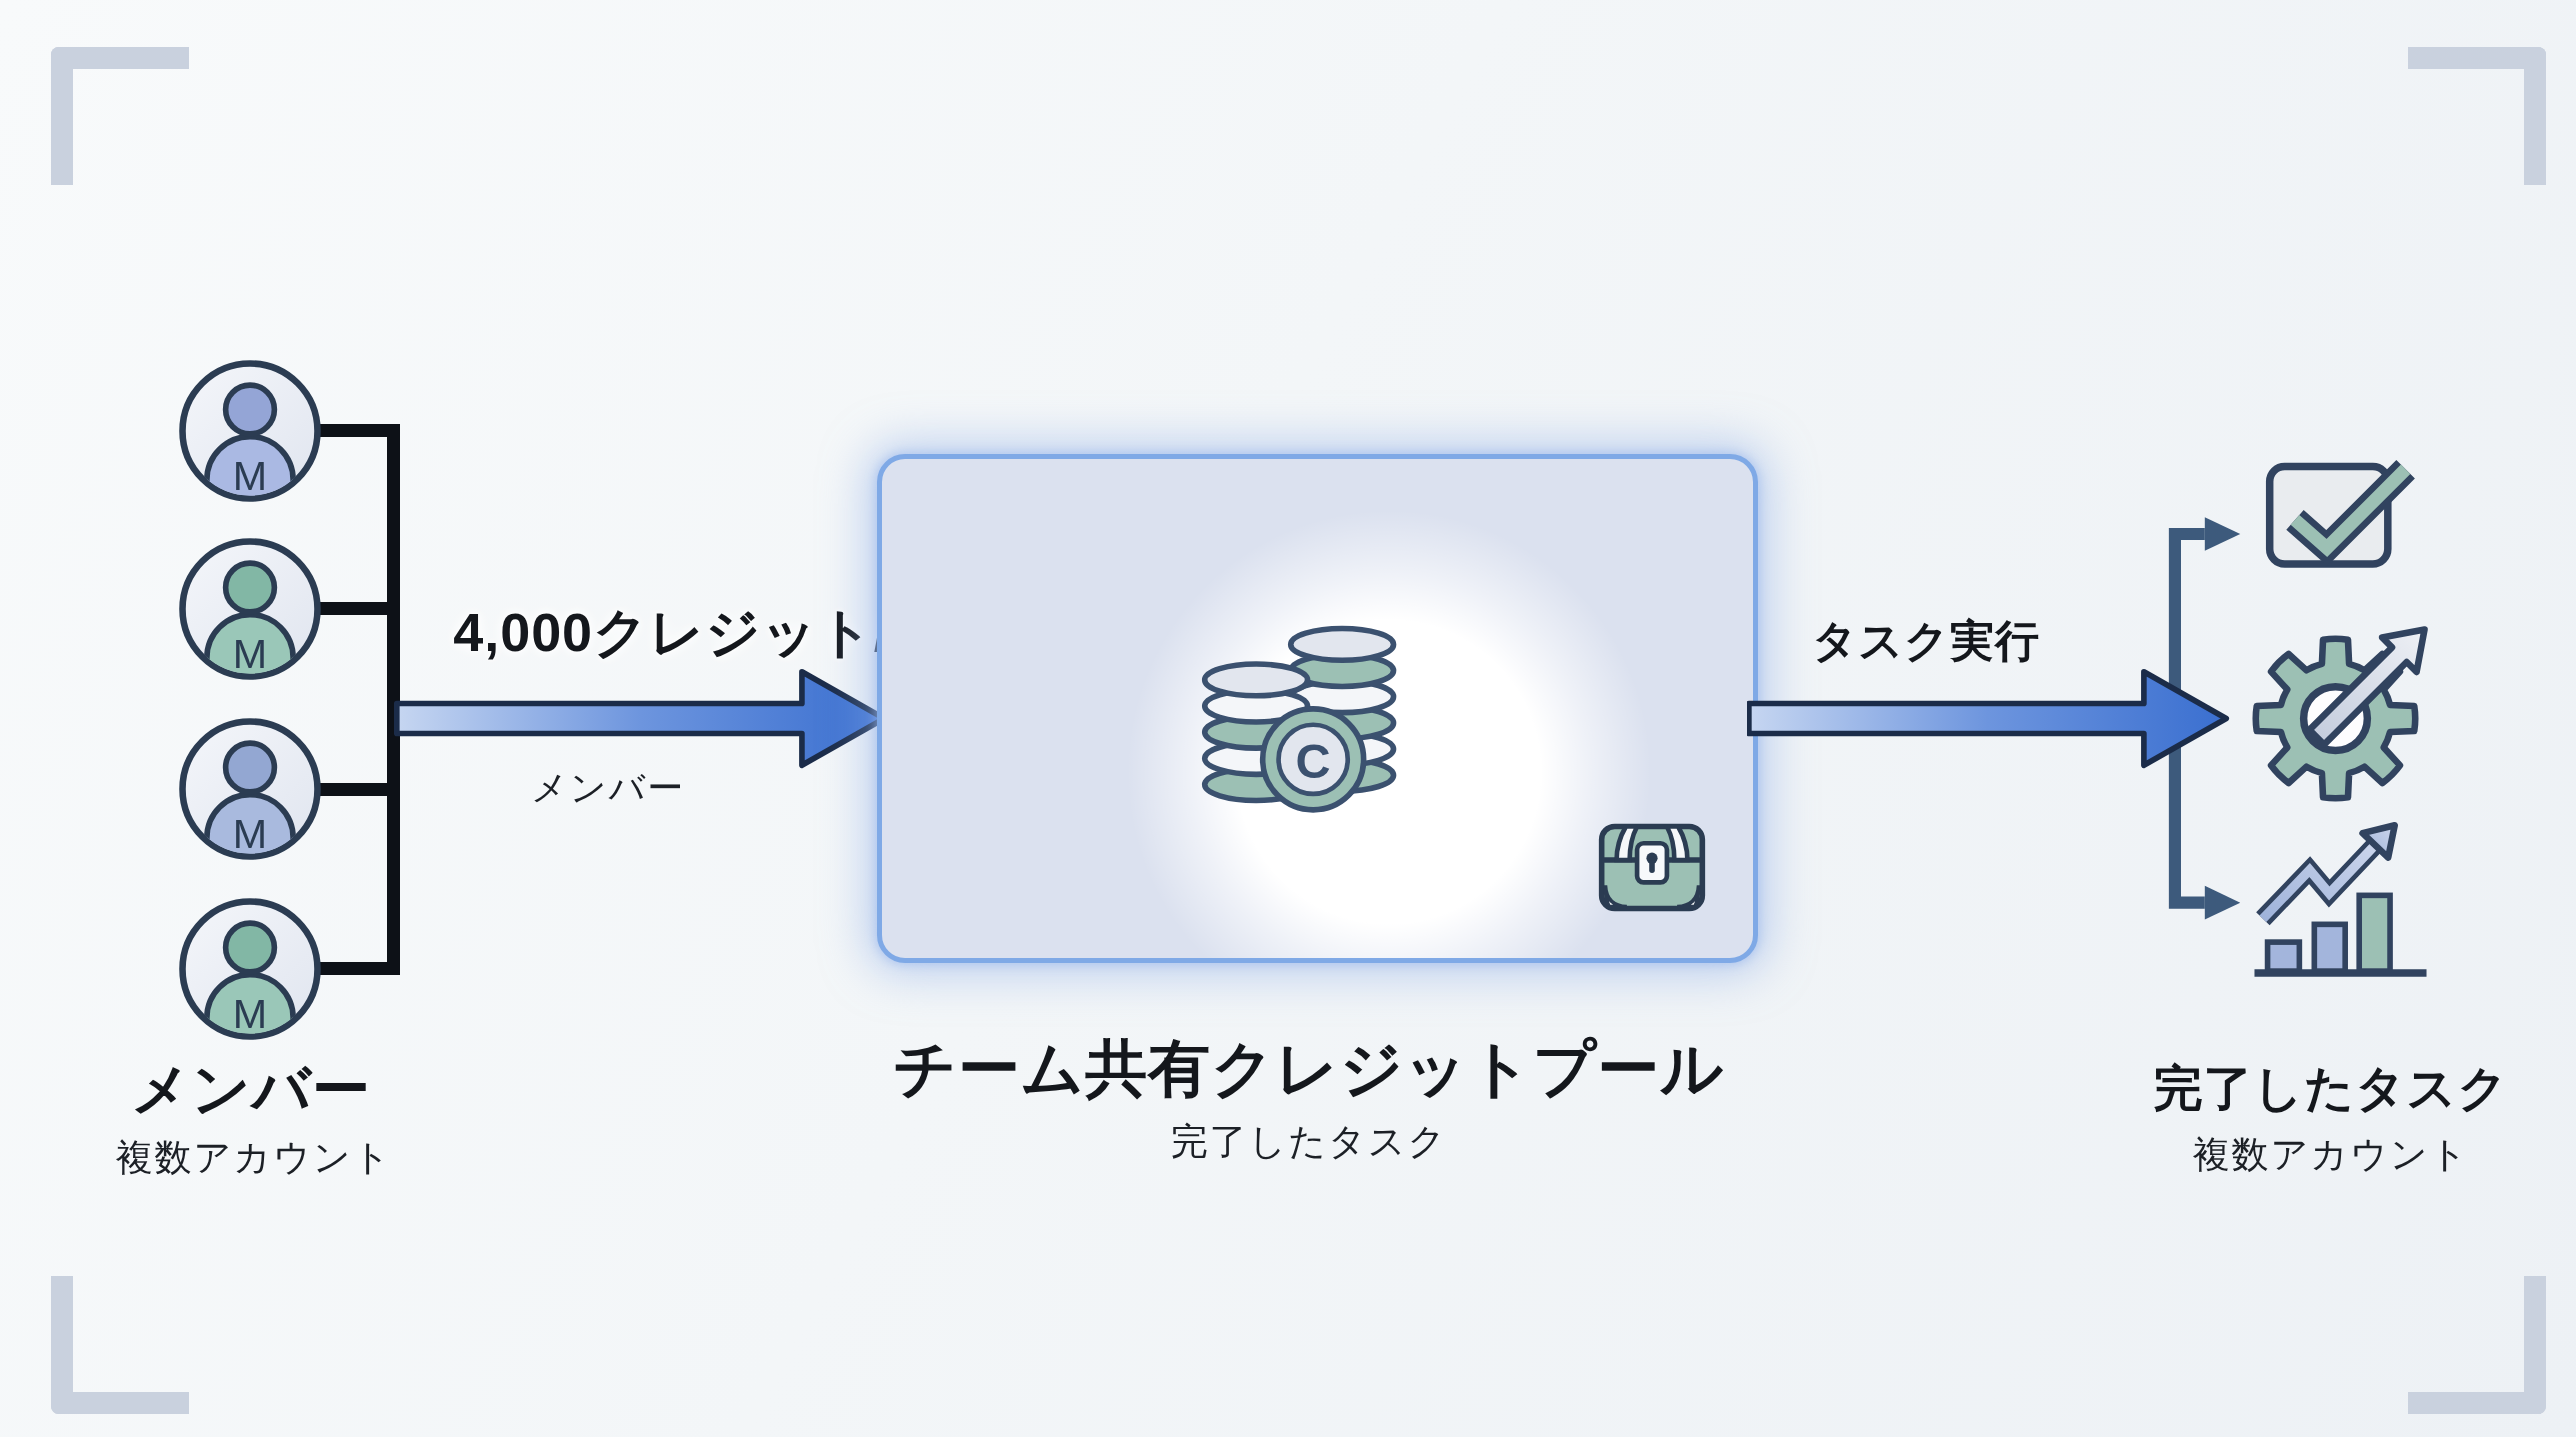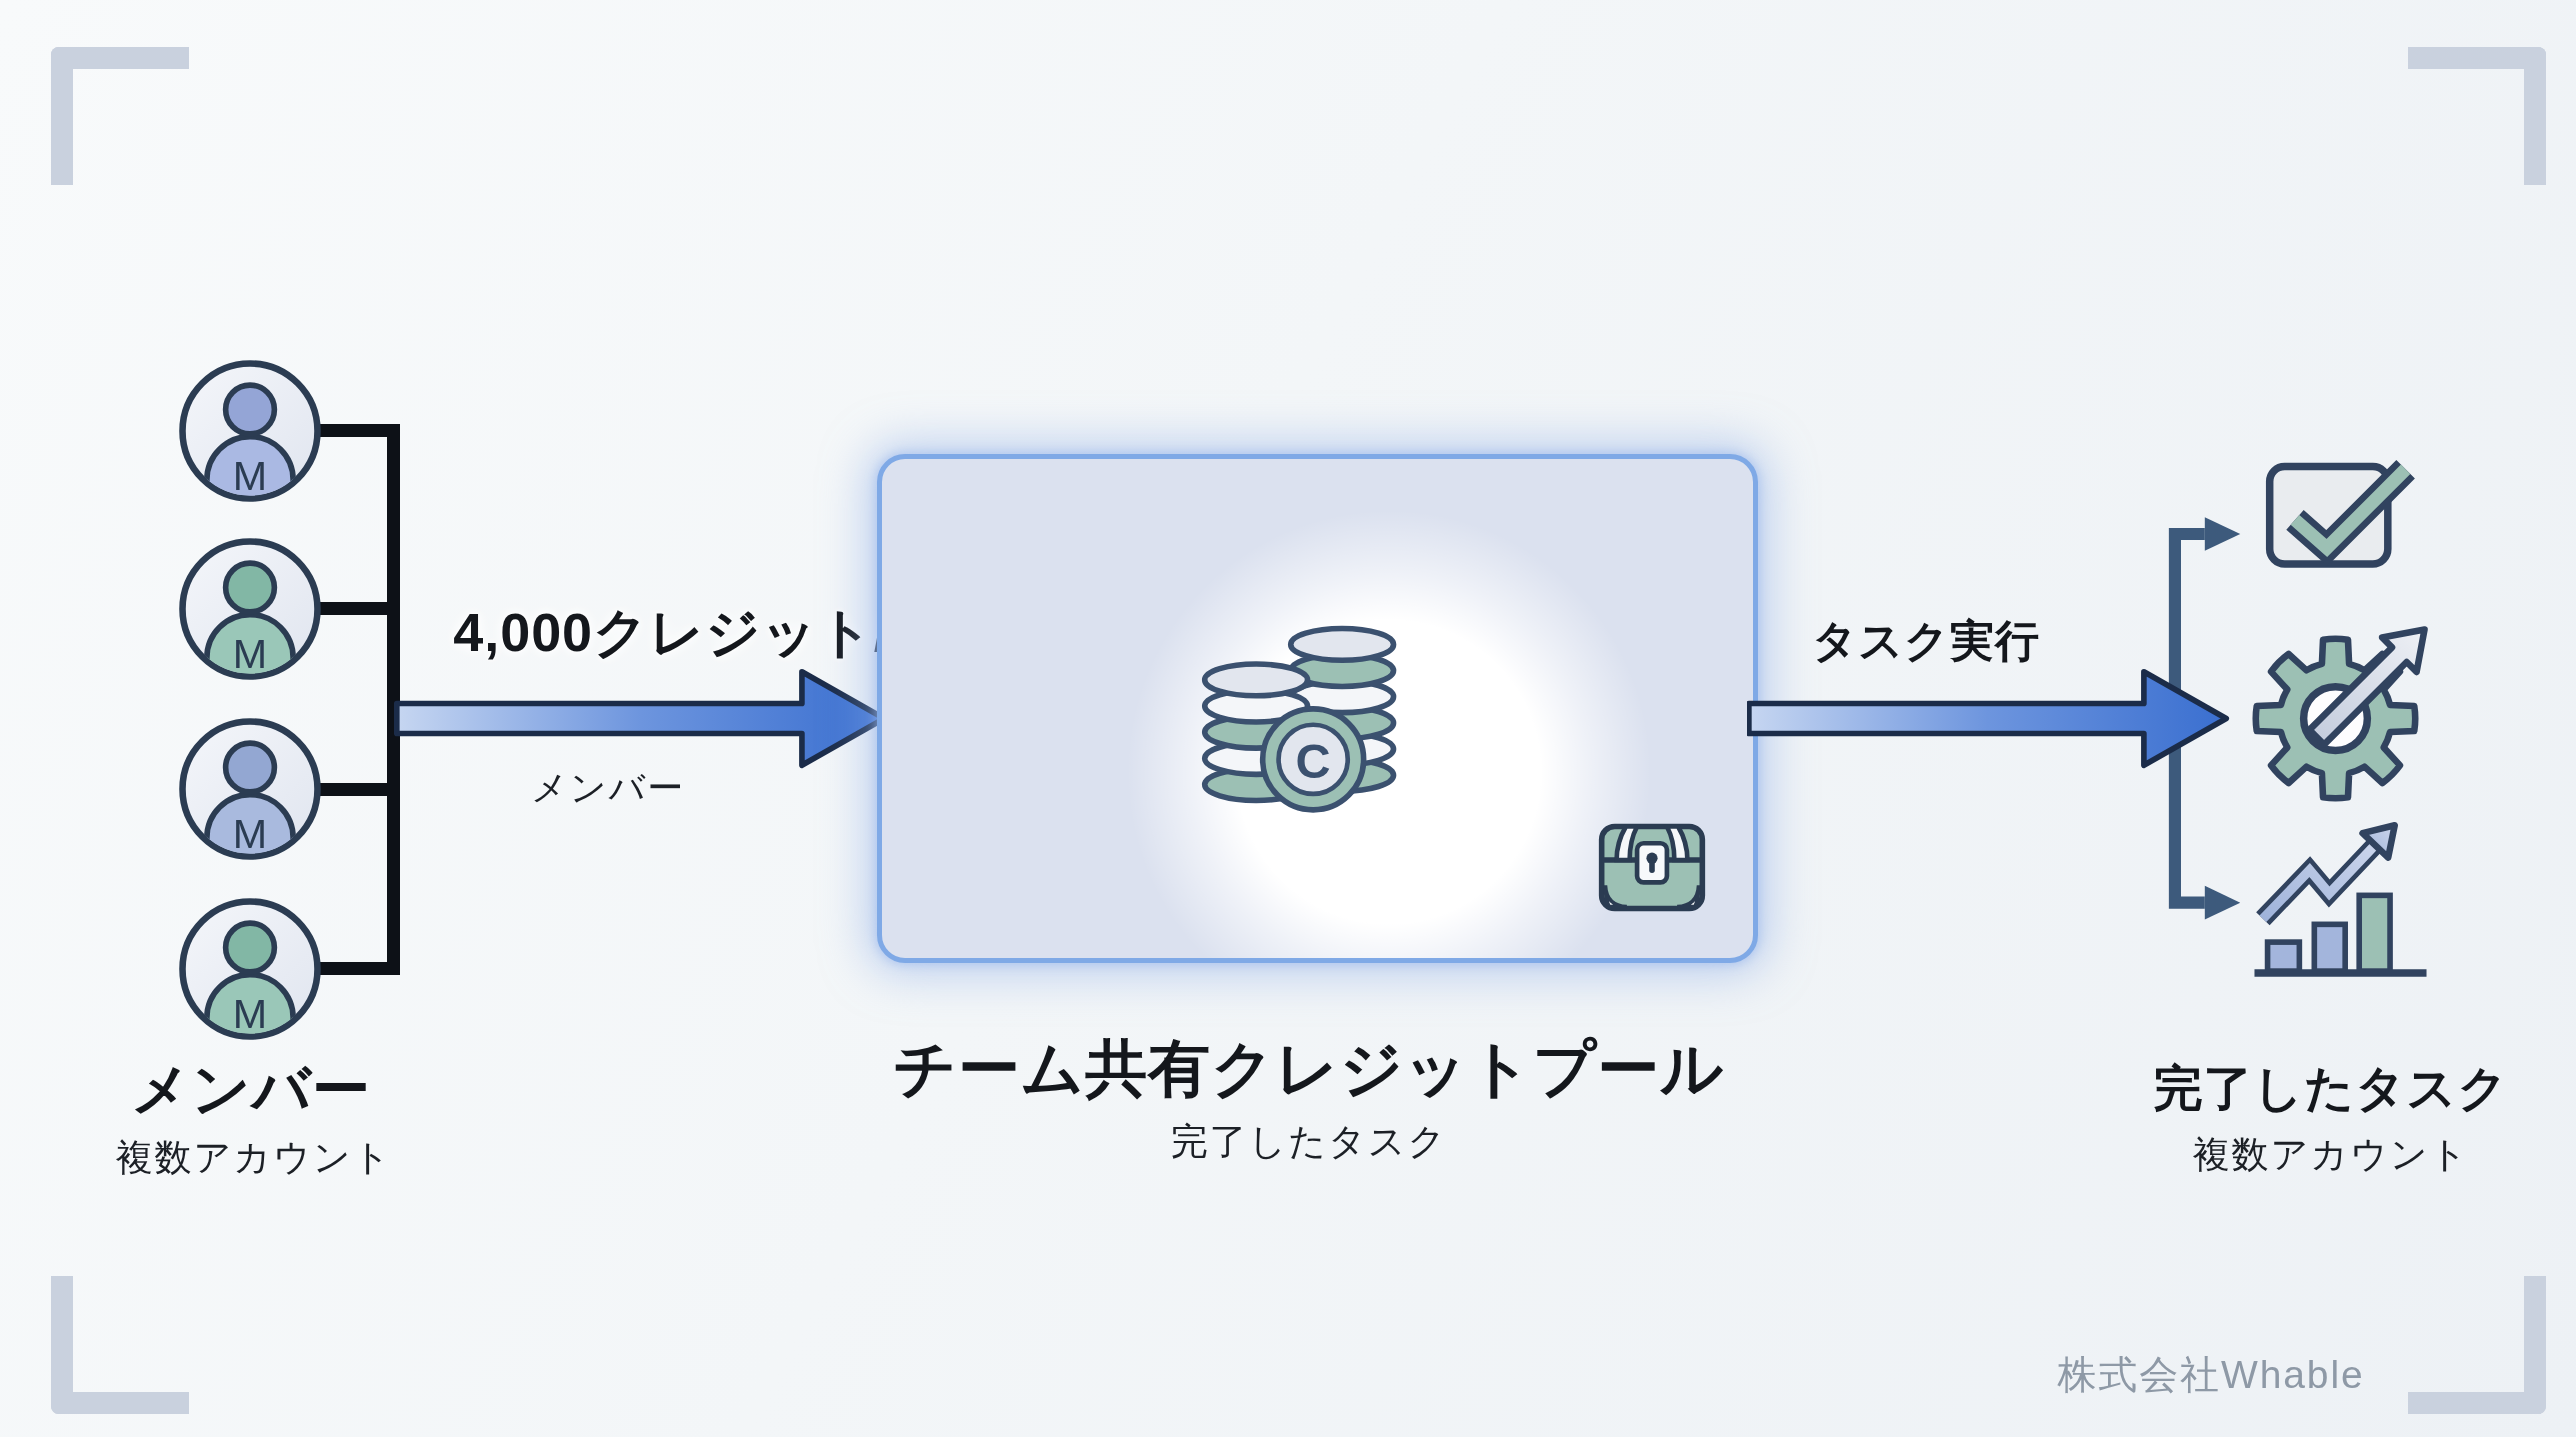--- a/index.html
+++ b/index.html
@@ -200,16 +200,15 @@
     <rect x="120" y="87" width="33" height="81" stroke="#31435f" stroke-width="6" fill="#9cc0b4"></rect>
     <line x1="8" y1="170" x2="192" y2="170" stroke="#31435f" stroke-width="8"></line>
     <path d="M17 112 L67 60 L88 85 L140 30" fill="none" stroke="#31435f" stroke-width="20"></path>
     <path d="M17 112 L67 60 L88 85 L140 30" fill="none" stroke="url(#gradChartArrow)" stroke-width="10"></path>
     <polygon points="158,12 151,46.7 123.6,20.5" fill="url(#gradChartArrow)" stroke="#31435f" stroke-width="7" stroke-linejoin="round"></polygon>
   </svg>
 
   <div class="label t-strong" style="left:2331px;top:1089px;font-size:49px">完了したタスク</div>
   <div class="label t-sub" style="left:2331px;top:1155px;font-size:37px">複数アカウント</div>
 
-  <div id="footer-company" style="left:2211px;top:1375px">株式会社Whable</div>
 
 </div>
 
 
 </body></html>

